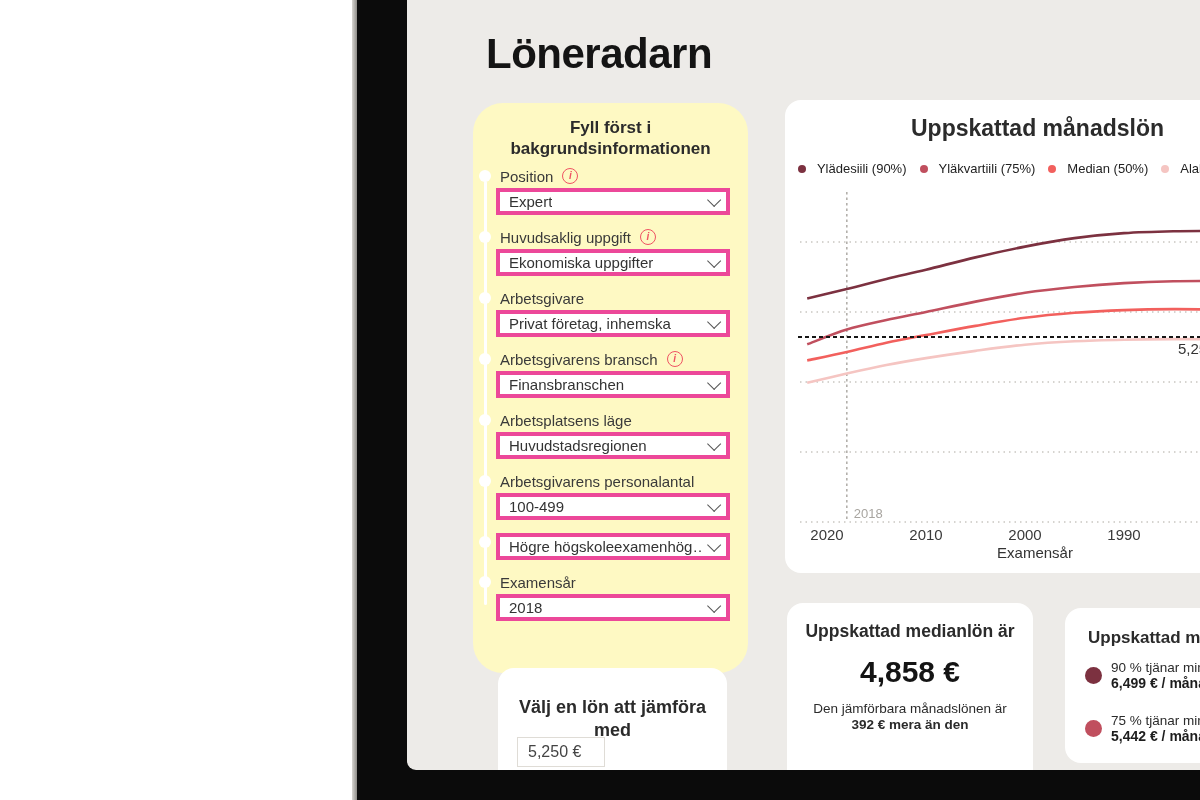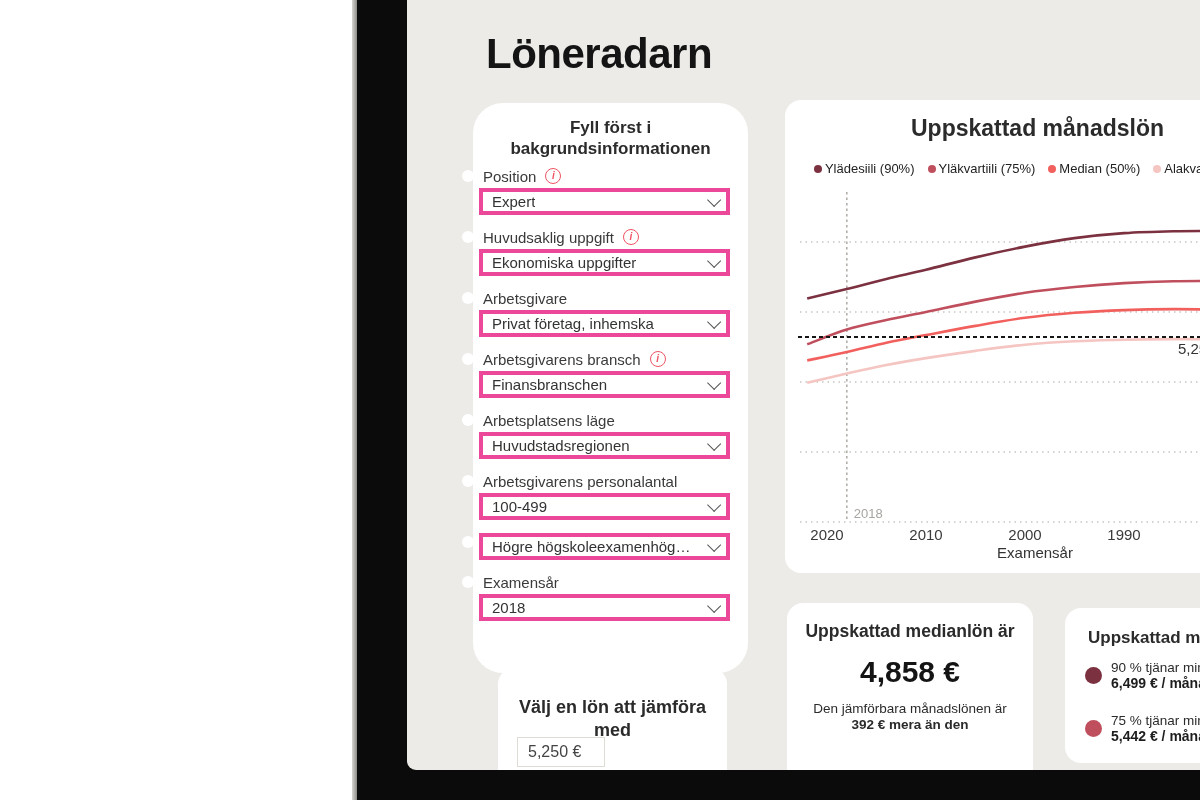--- a/index.html
+++ b/index.html
@@ -13,24 +13,24 @@
     background:linear-gradient(to right,#d8d6d2,#8e8c88);}
   .monitor-bezel{position:absolute;left:357px;top:0;width:843px;height:800px;background:#0b0b0b;}
   .screen{position:absolute;left:407px;top:0;width:793px;height:770px;
     background:#edebe8;overflow:hidden;border-bottom-left-radius:9px;}
 
   .app-title{position:absolute;left:79px;top:30px;margin:0;
     font-size:42px;font-weight:bold;color:#141414;letter-spacing:-.5px;}
 
   
   .form-panel{position:absolute;left:66px;top:103px;width:275px;height:570px;
-    background:#ffffff;border-radius:30px;box-sizing:border-box;}
+    background:#fef9c3;border-radius:30px;box-sizing:border-box;}
   .form-panel h2{margin:14px 20px 0;font-size:17px;line-height:1.25;text-align:center;color:#2b2b2b;}
   .stepper-line{position:absolute;left:11px;top:78px;width:3px;height:424px;background:#ffffff;border-radius:2px;}
-  .fields{position:absolute;left:6px;top:64px;right:18px;}
+  .fields{position:absolute;left:23px;top:64px;right:18px;}
   .field{position:relative;margin-bottom:13px;}
   .stepper-dot{position:absolute;left:-17px;top:3px;width:12px;height:12px;border-radius:50%;background:#ffffff;}
   .label-row{display:flex;align-items:center;height:18px;margin-bottom:3px;margin-left:4px;}
   .field-label{font-size:15px;color:#3a3a3a;}
   .info-icon{display:inline-flex;align-items:center;justify-content:center;
     width:14px;height:14px;margin-left:9px;border:1.6px solid #ef5363;border-radius:50%;
     color:#ef5363;font-size:10px;font-style:italic;font-weight:bold;line-height:1;}
   .select{display:flex;align-items:center;justify-content:space-between;
     height:27px;background:#ffffff;border:4px solid #ec4899;box-sizing:border-box;
     padding:0 9px;cursor:pointer;}
@@ -45,21 +45,21 @@
   .compare-input{position:absolute;left:19px;top:69px;width:88px;height:30px;box-sizing:border-box;
     border:1px solid #dfdcd6;background:#fff;font-size:16px;color:#444;padding:0 0 0 10px;
     font-family:Liberation Sans, sans-serif;}
 
   
   .chart-card{position:absolute;left:378px;top:100px;width:505px;height:473px;
     background:#ffffff;border-radius:16px;}
   .chart-card h2{margin:15px 0 0;font-size:23px;text-align:center;color:#2b2b2b;}
   .chart-legend{position:absolute;left:0;top:61px;width:100%;display:flex;justify-content:center;
     gap:13px;white-space:nowrap;}
-  .legend-item{display:flex;align-items:center;gap:3px;font-size:13px;color:#222;justify-content:space-between;}
+  .legend-item{display:flex;align-items:center;gap:11px;font-size:13px;color:#222;justify-content:space-between;}
   .legend-dot{width:8px;height:8px;border-radius:50%;flex:none;}
   #chart-svg{position:absolute;left:10px;top:85px;}
   #chart-svg text{font-family:"Liberation Sans","DejaVu Sans",sans-serif;}
 
   
   .median-card{position:absolute;left:380px;top:603px;width:246px;height:230px;
     background:#ffffff;border-radius:16px;box-sizing:border-box;padding:18px 15px;text-align:center;}
   .median-card h3{margin:0;font-size:17.5px;line-height:1.25;color:#2b2b2b;}
   .median-amount{margin-top:12px;font-size:30px;font-weight:bold;color:#141414;}
   .median-per{font-size:24px;font-weight:bold;color:#2b2b2b;}

